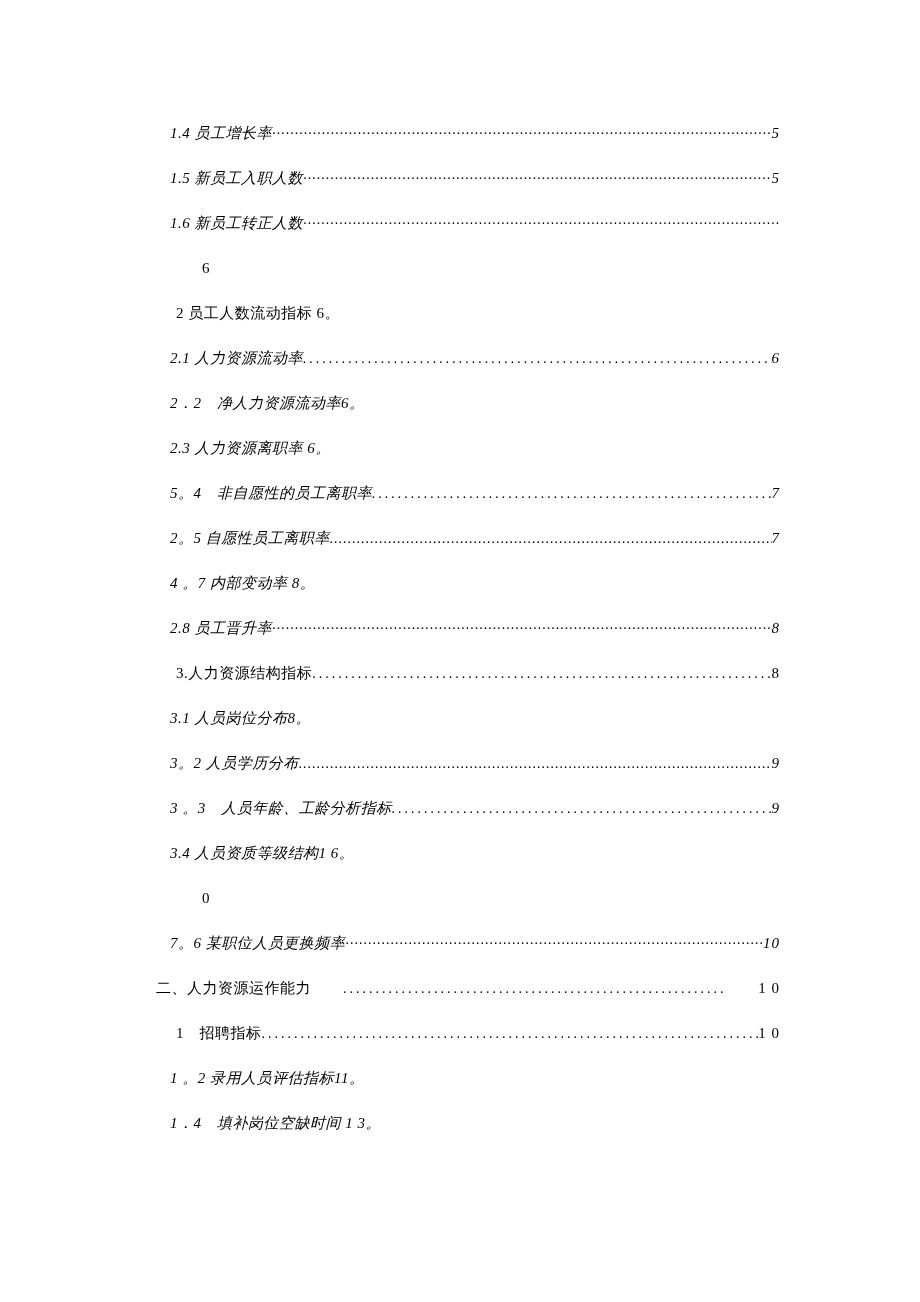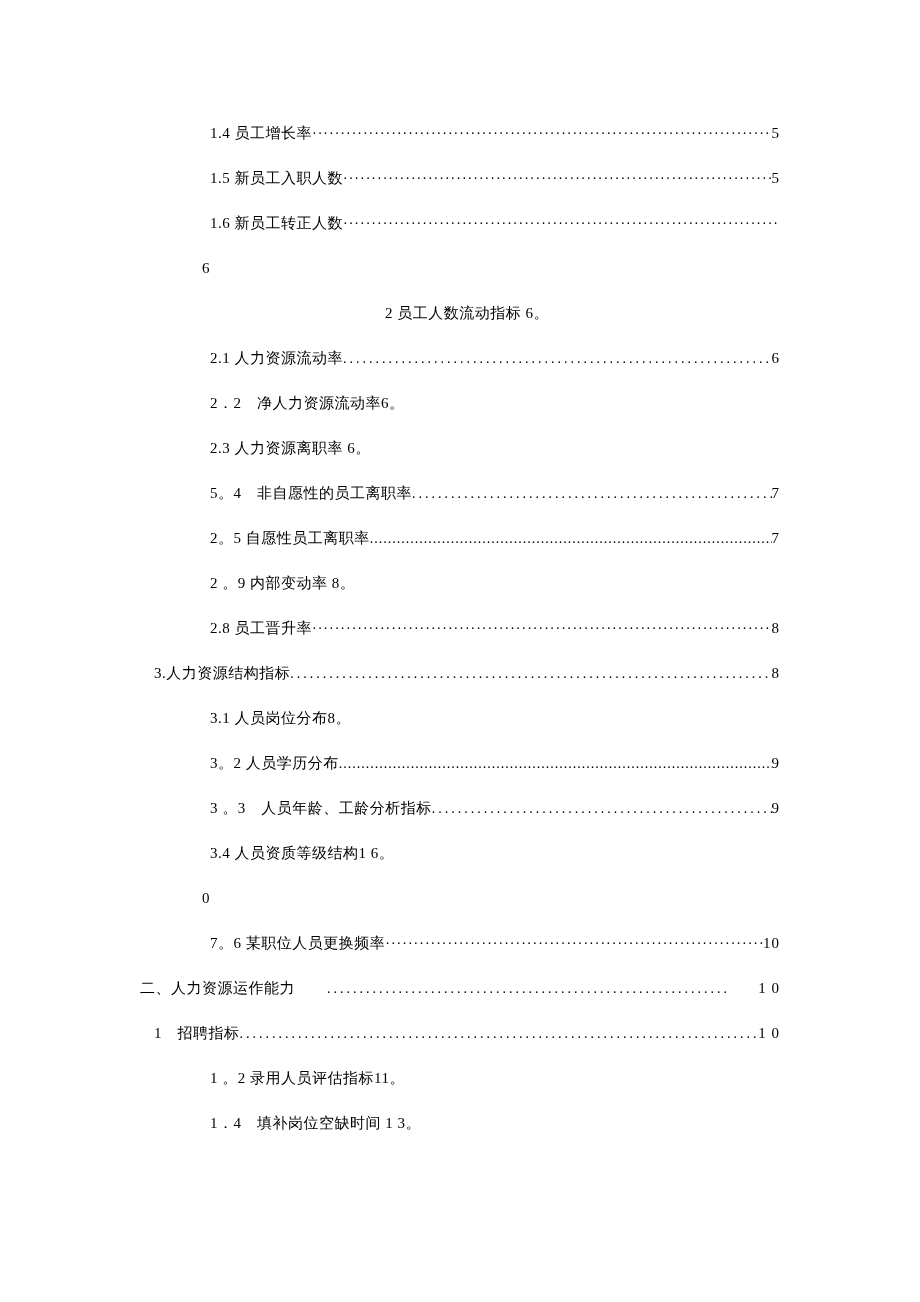--- a/index.html
+++ b/index.html
@@ -13,23 +13,23 @@
       position: relative;
       padding: 120px 140px 100px 140px;
       line-height: 1.8;
     }
     .toc-line {
       display: flex;
       align-items: baseline;
       margin-bottom: 18px;
       white-space: nowrap;
     }
-    .toc-line.indent-1 { margin-left: 14px; justify-content: center; }
-    .toc-line.indent-2 { margin-left: 70px; }
-    .toc-line.indent-0 { margin-left: 0; gap: 32px; }
+    .toc-line.indent-1 { margin-left: 36px; }
+    .toc-line.indent-2 { margin-left: 30px; font-style: italic; }
+    .toc-line.indent-0 { margin-left: 16px; gap: 32px; }
     .entry-text { flex-shrink: 0; letter-spacing: 0.5px; }
     .leader {
       flex: 1 1 auto;
       overflow: hidden;
       letter-spacing: 1px;
       font-size: 14px;
       min-width: 4px;
     }
     .leader.dotted::after { content: "................................................................................................................"; }
     .leader.middot::after { content: "···························································································································"; }
@@ -74,21 +74,21 @@
       <span class="entry-text">5。4　非自愿性的员工离职率</span>
       <span class="leader dotted" style="letter-spacing: 3px;"></span>
       <span class="page-num">7</span>
     </div>
     <div class="toc-line indent-2">
       <span class="entry-text"> 2。5 自愿性员工离职率</span>
       <span class="leader dotted"></span>
       <span class="page-num"> 7</span>
     </div>
     <div class="toc-line indent-2">
-      <span class="entry-text">2 。9 内部变动率 8。</span>
+      <span class="entry-text">4 。7 内部变动率 8。</span>
     </div>
     <div class="toc-line indent-2">
       <span class="entry-text">2.8 员工晋升率</span>
       <span class="leader middot"></span>
       <span class="page-num">8</span>
     </div>
     <div class="toc-line indent-1">
       <span class="entry-text">3.人力资源结构指标</span>
       <span class="leader dotted" style="letter-spacing: 3px;"></span>
       <span class="page-num">8</span>

